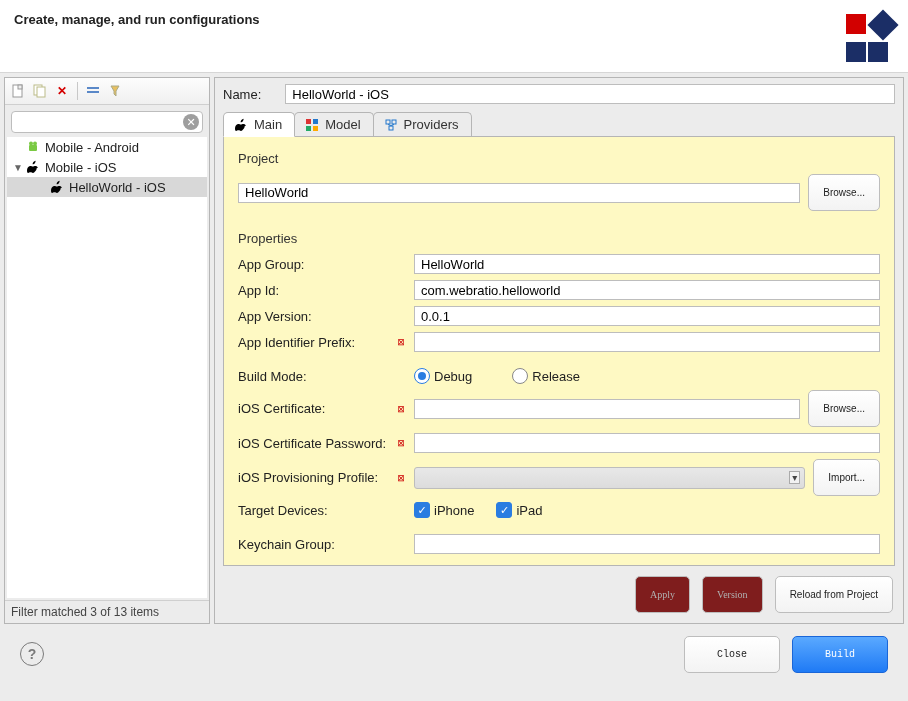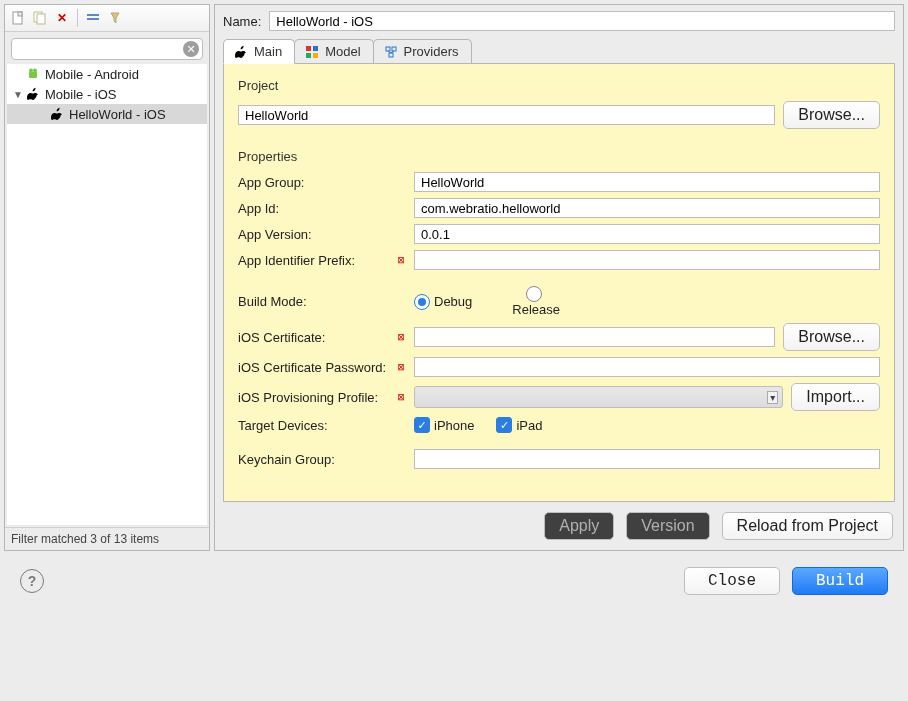--- a/index.html
+++ b/index.html
@@ -156,21 +156,21 @@
   .right-panel {
     flex:1;
     border:1px solid #b5b5b5;
     background:#ececec;
     display:flex;
     flex-direction:column;
     box-sizing:border-box;
     padding:6px 8px 8px 8px;
   }
   .name-row {
-    display:flex; align-items:center; gap:8px;
+    display:flex; align-items:center; gap:24px;
     margin-bottom:6px;
   }
   .name-row label {font-size:13px;}
   .text-input {
     flex:1;
     border:1px solid #bdbdbd;
     background:#fff;
     height:20px;
     padding:1px 6px;
     font-size:13px;
@@ -226,29 +226,30 @@
     font-size:13px; color:#222;
   }
   .row .field {
     flex:1; display:flex; align-items:center; gap:8px;
   }
   .btn {
     background:linear-gradient(#ffffff,#f3f3f3);
     border:1px solid #bdbdbd;
     border-radius:5px;
     padding:3px 14px;
-    font-size:16px;
+    font-size:10px;
     color:#222;
-    height:28px;
+    height:37px;
     box-sizing:border-box;
     white-space:nowrap;
   }
   .btn:disabled {
     color:#b0b0b0;
-    background:#404040;
+    background:#7f1d1d;
+    font-family:Liberation Serif, serif;
   }
   .btn.primary {
     background:linear-gradient(#5aa9ff,#1f7af5);
     color:#fff;
     border:1px solid #1a66d8;
   }
   .req-marker {
     width:10px;font-size:9px;color:#c00;text-align:center;
   }
   .radio-dot {
@@ -285,20 +286,35 @@
     display:flex;align-items:center;justify-content:center;color:#7a7a7a;font-weight:600;font-size:14px;
   }
   .footer .btn{width:96px;text-align:center;font-family:Liberation Mono, monospace;}
 </style>
 </head>
 <body>
 
 <div class="window">
 
 
+  <div class="header-banner">
+    <div class="subtitle">Create, manage, and run configurations</div>
+    <div class="brand">
+      <div style="display:flex;flex-direction:column;gap:2px;">
+        <div style="display:flex;gap:2px;">
+          <div class="sq red"></div>
+          <div class="diamond"></div>
+        </div>
+        <div style="display:flex;gap:2px;">
+          <div class="sq blue"></div>
+          <div class="sq blue"></div>
+        </div>
+      </div>
+    </div>
+  </div>
 
   <div class="body-area">
 
     <div class="left-panel">
       <div class="left-toolbar">
         <div class="tb-btn" title="New">
           <svg width="14" height="14" viewBox="0 0 14 14">
               <rect x="2" y="1" width="9" height="12" fill="#fff" stroke="#999"></rect>
               <rect x="7" y="1" width="4" height="4" fill="#eee" stroke="#999"></rect>
             </svg>
@@ -447,21 +463,21 @@
         <div class="gap"></div>
 
         <div class="row">
           <div class="lbl">Build Mode:</div>
           <div class="req-marker"></div>
           <div class="field">
             <label style="display:flex;align-items:center;margin-right:32px;">
               <span class="radio-dot checked"></span>
               <span>Debug</span>
             </label>
-            <label style="display:flex;align-items:center;flex-direction:column;">
+            <label style="display:flex;align-items:center;">
               <span class="radio-dot"></span>
               <span>Release</span>
             </label>
           </div>
         </div>
 
         <div class="row">
           <div class="lbl">iOS Certificate:</div>
           <div class="req-marker">⊠</div>
           <div class="field">

